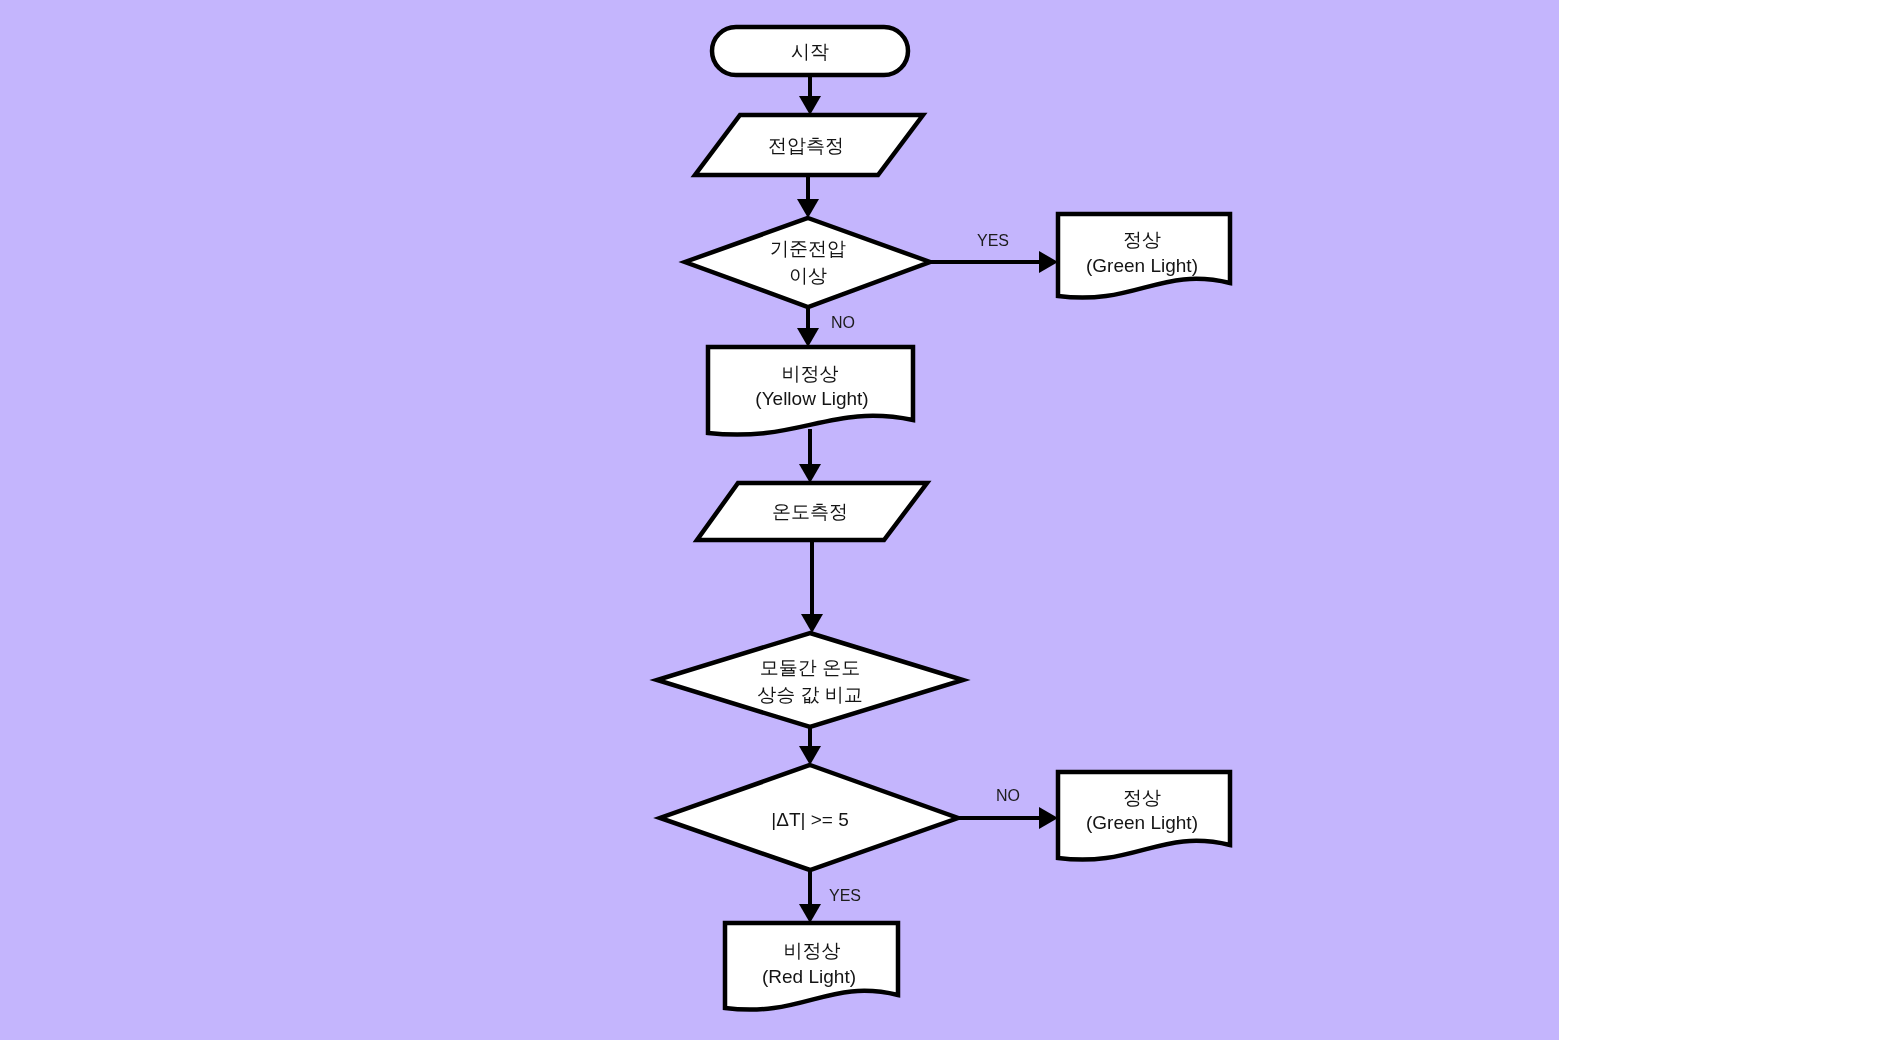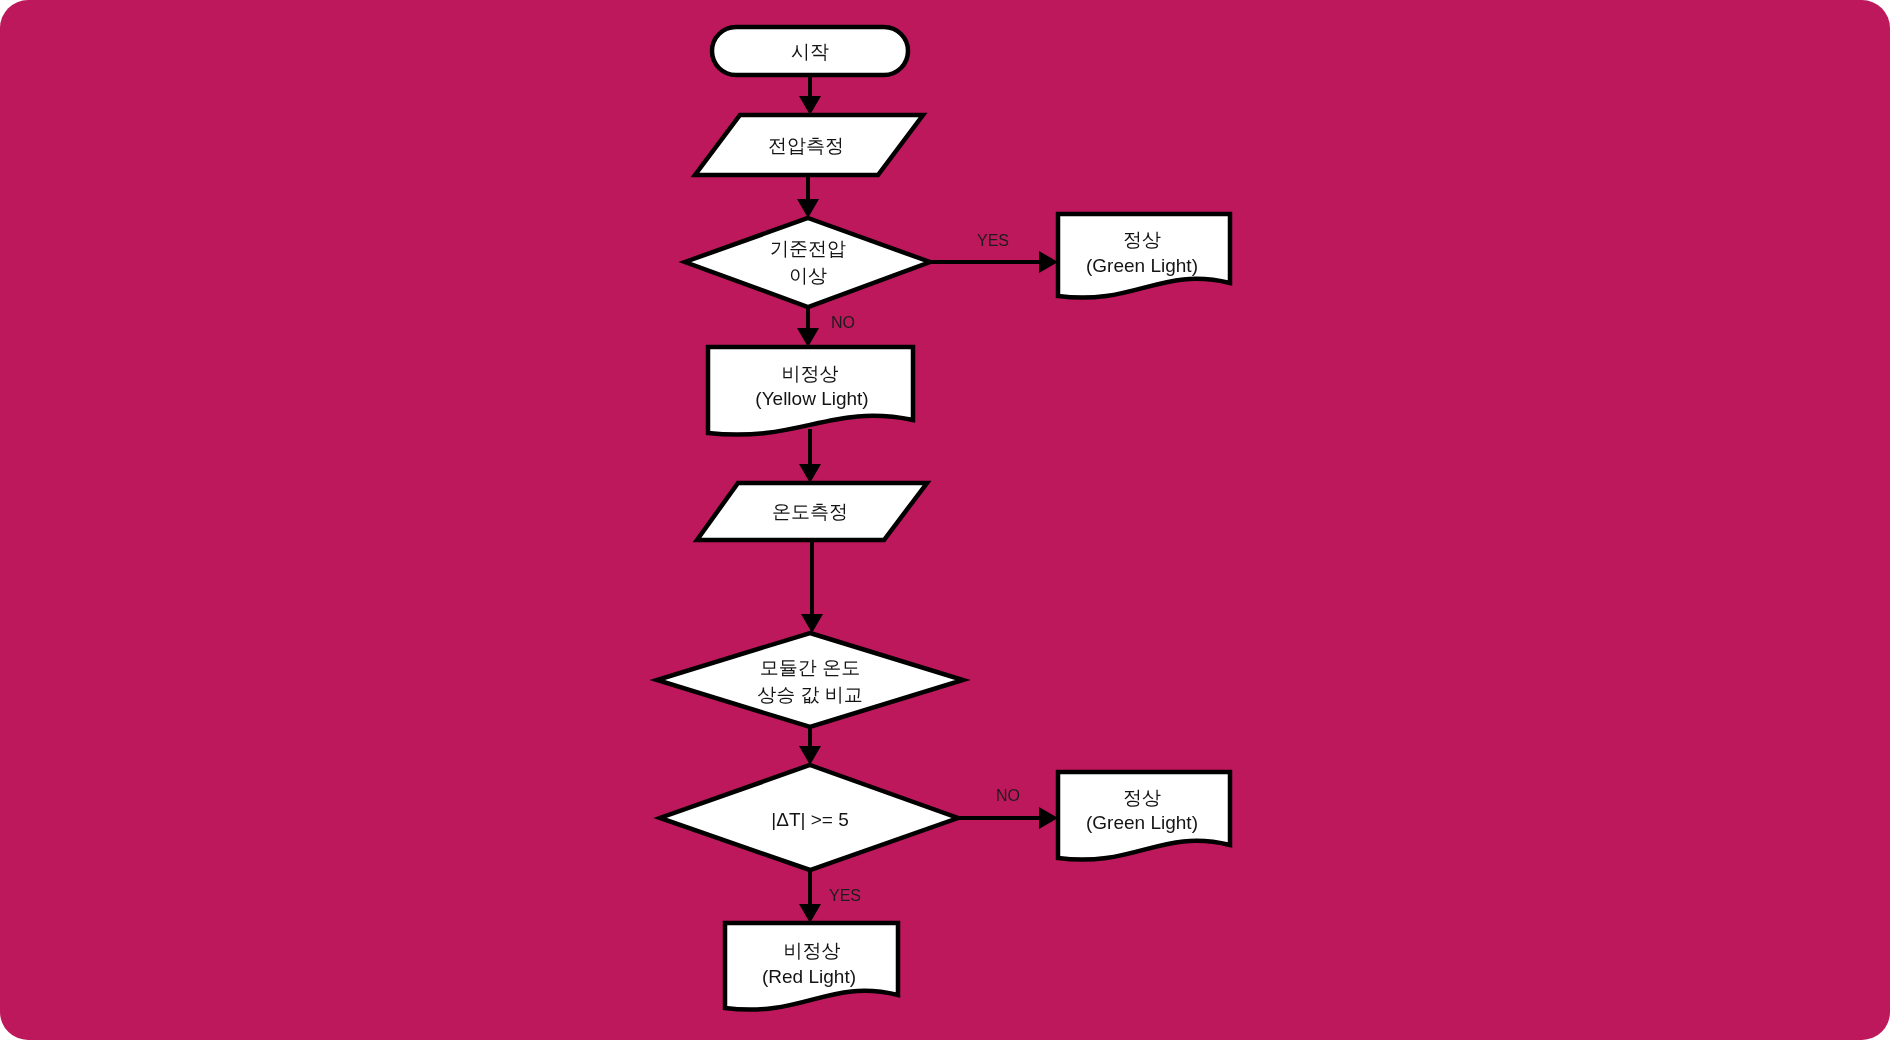--- a/index.html
+++ b/index.html
@@ -1,22 +1,21 @@
 <!DOCTYPE html>
 <html><head>
 <meta charset="utf-8">
 <style>
   html, body { margin: 0; padding: 0; background: #ffffff; }
   .canvas {
     position: relative;
-    width: 1890px;
+    width: 1559px;
     height: 1040px;
-    background: #be185d;
+    background: #c4b5fd;
     overflow: hidden;
-    border-radius: 28px;
   }
   svg { position: absolute; left: 0; top: 0; }
   .shape {
     fill: #ffffff;
     stroke: #000000;
     stroke-width: 4.5;
     stroke-linejoin: miter;
   }
   .edge-line {
     stroke: #000000;

